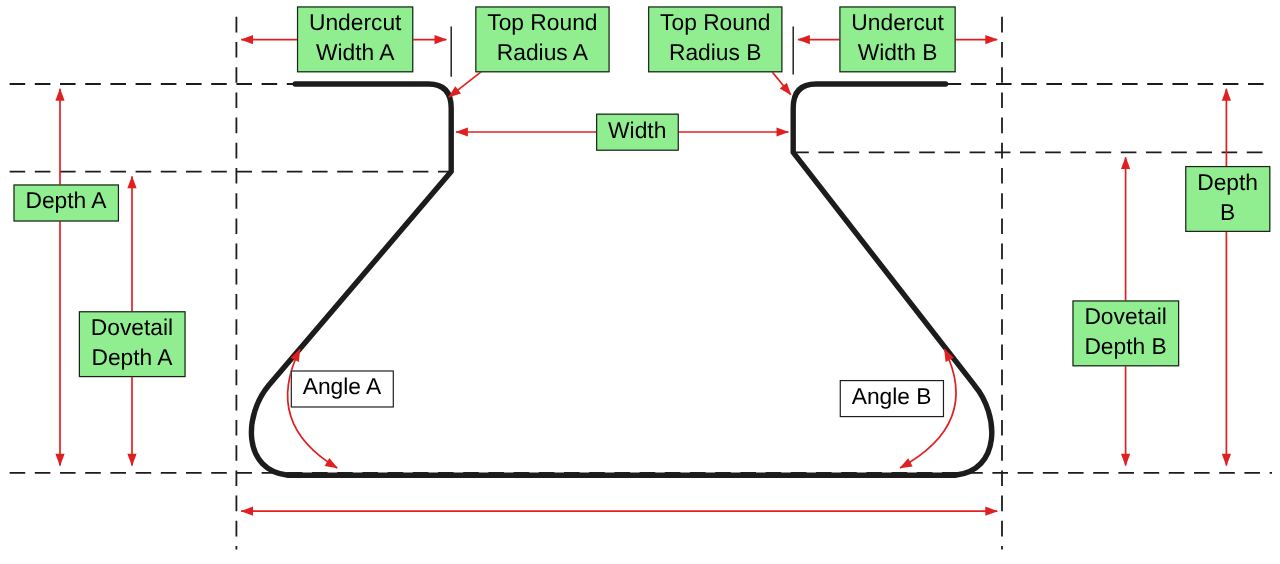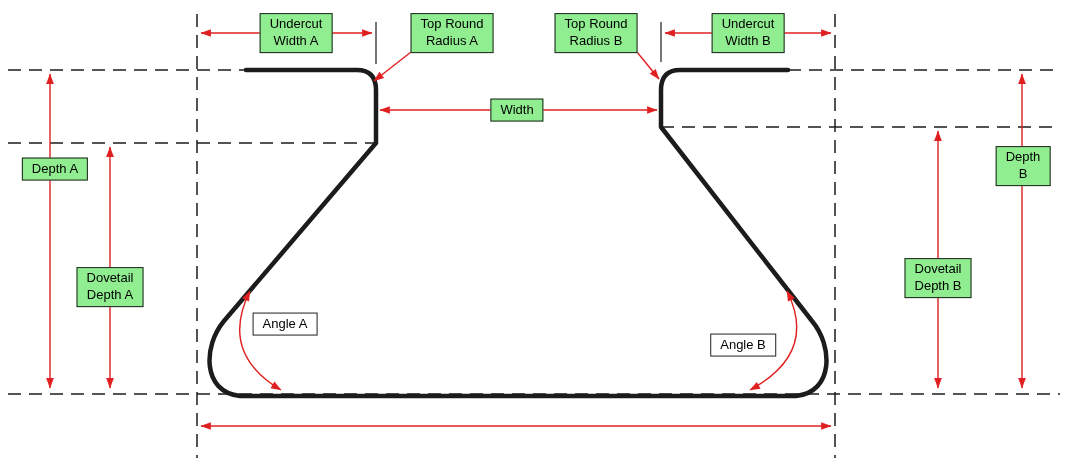--- a/index.html
+++ b/index.html
@@ -9,21 +9,21 @@
     height: 470px;
     background: #ffffff;
     overflow: hidden;
     font-family: "Liberation Sans", sans-serif;
   }
   .canvas svg { position: absolute; left: 0; top: 0; }
   .label {
     position: absolute;
     transform: translate(-50%, -50%);
     border: 1px solid #1f1f1f;
-    font-size: 13px;
+    font-size: 19px;
     line-height: 1.3;
     color: #000000;
     text-align: center;
     padding: 2px 9px;
     white-space: pre-line;
     box-sizing: border-box;
   }
   .label.green { background: #90ee90; }
   .label.white { background: #ffffff; }
 </style>
@@ -75,23 +75,23 @@
   </svg>
 
   <div class="label green" style="left:296px;  top:33px;">Undercut
 Width A</div>
   <div class="label green" style="left:452px;  top:33px;">Top Round
 Radius A</div>
   <div class="label green" style="left:596px;  top:33px;">Top Round
 Radius B</div>
   <div class="label green" style="left:748px;  top:33px;">Undercut
 Width B</div>
-  <div class="label green" style="left:517px;  top:110px;">Width</div>
+  <div class="label green" style="left:531px;  top:110px;">Width</div>
   <div class="label green" style="left:55px;   top:169px;">Depth A</div>
   <div class="label green" style="left:110px;  top:287px;">Dovetail
 Depth A</div>
   <div class="label green" style="left:1023px; top:166px;">Depth B</div>
   <div class="label green" style="left:938px;  top:278px;">Dovetail
 Depth B</div>
   <div class="label white" style="left:285px;  top:324px;">Angle A</div>
-  <div class="label white" style="left:743px;  top:332px;margin-top:13px;">Angle B</div>
+  <div class="label white" style="left:743px;  top:332px;">Angle B</div>
 
 </div>
 
 </body></html>

